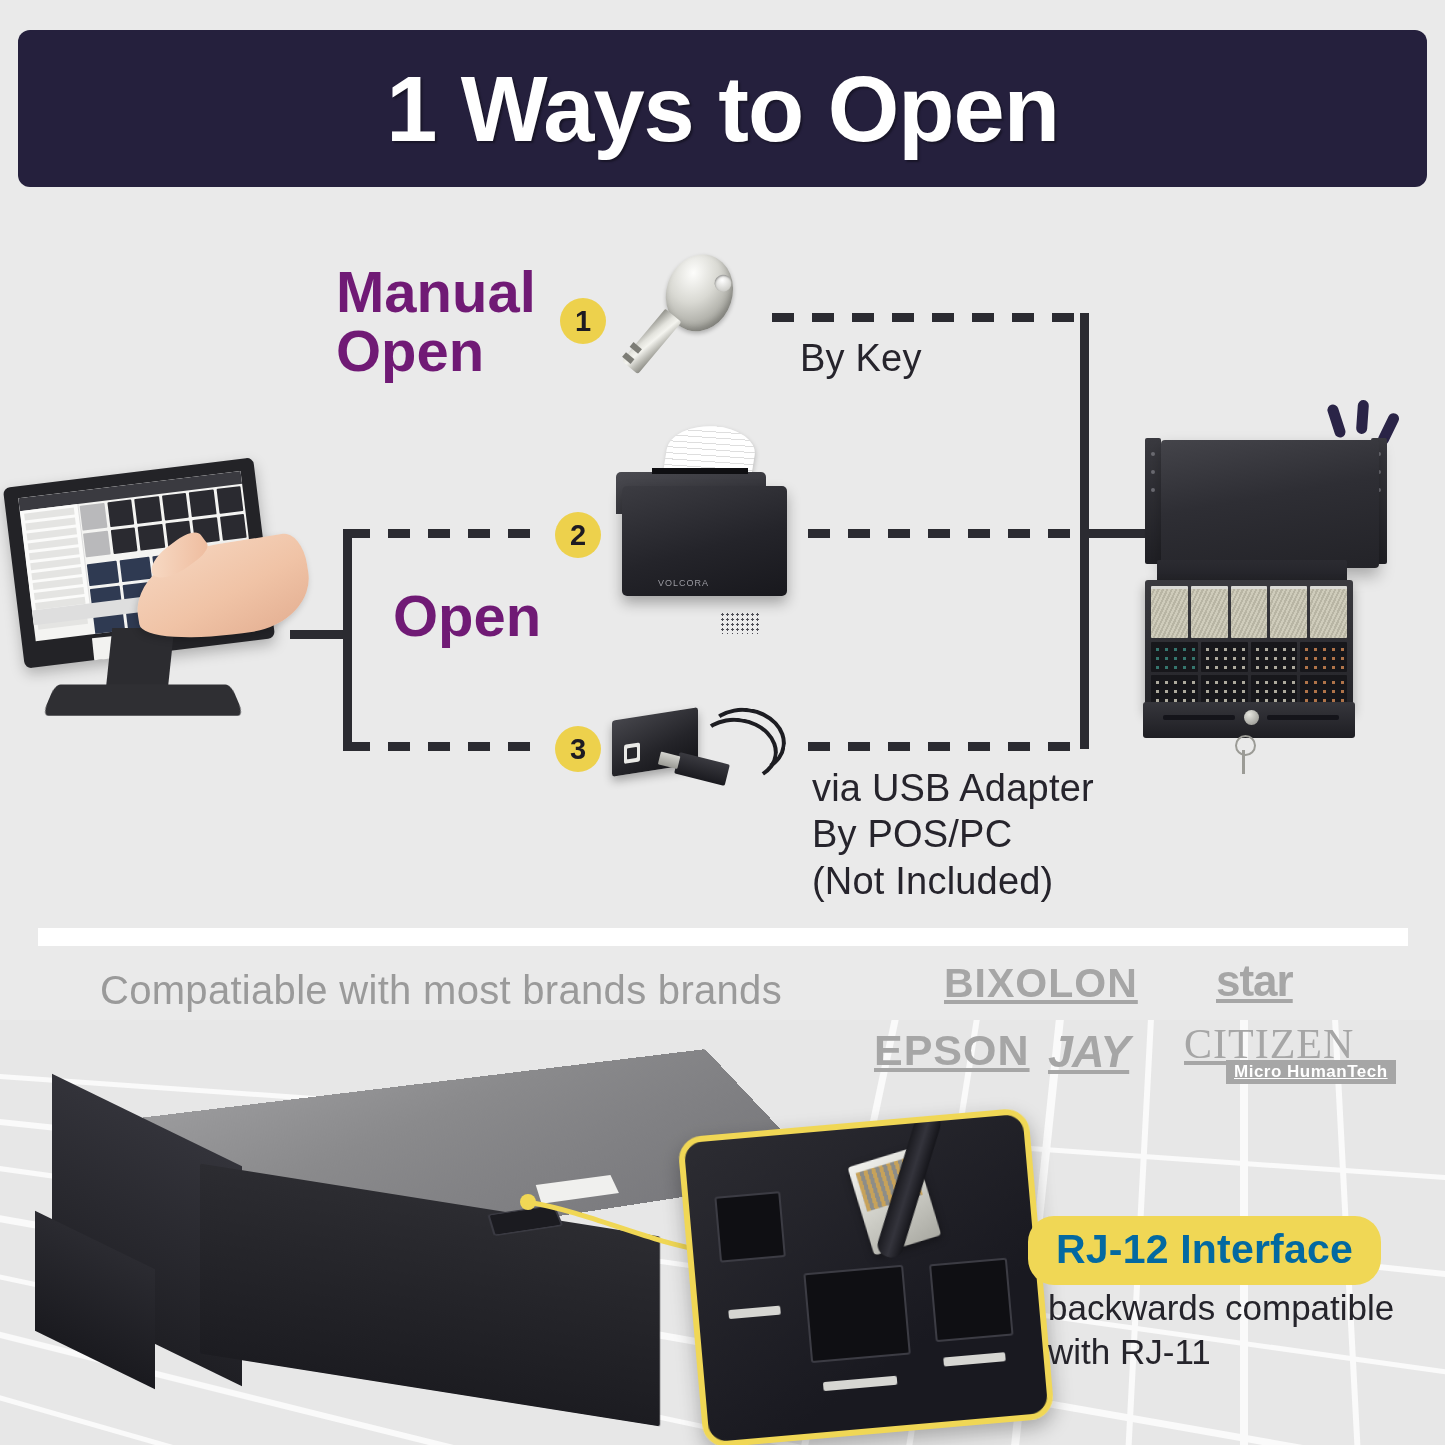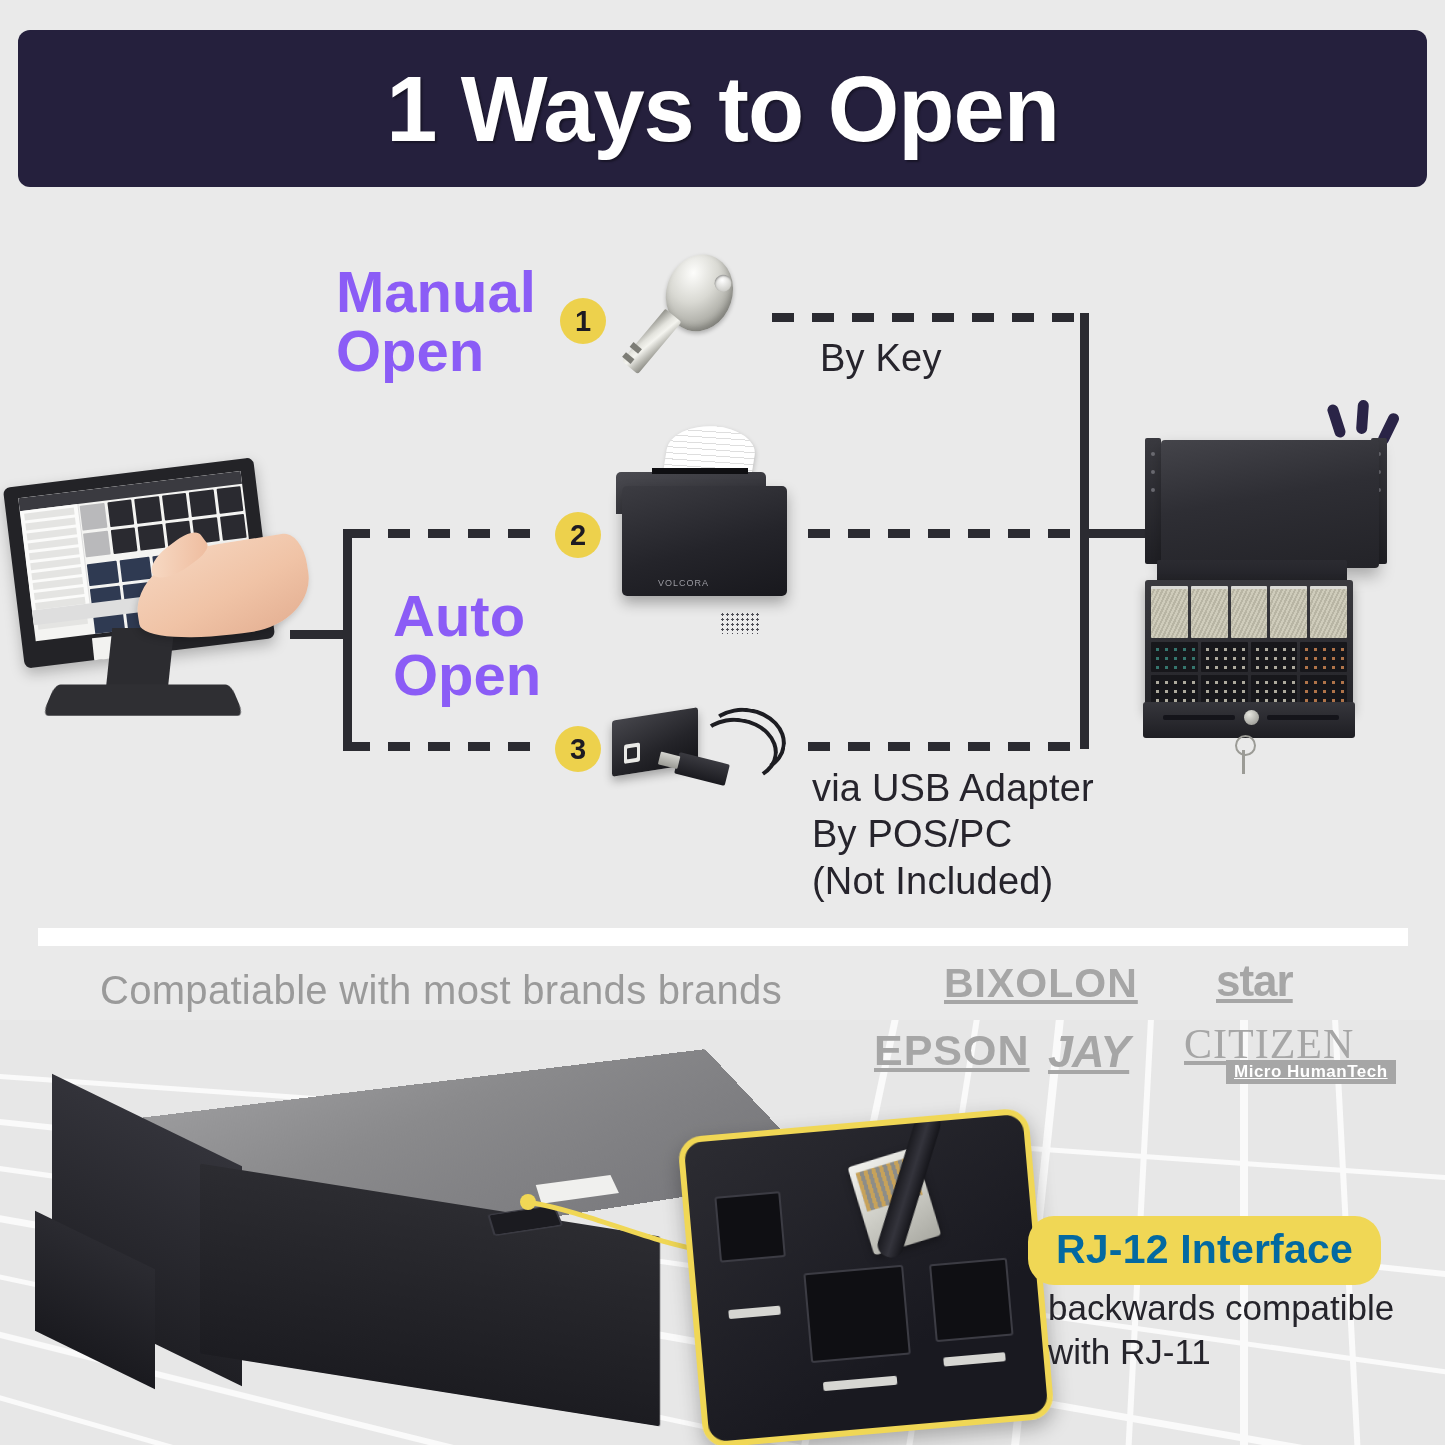--- a/index.html
+++ b/index.html
@@ -33,21 +33,21 @@
     color: #ffffff;
     font-size: 92px;
     font-weight: bold;
     letter-spacing: -1px;
     line-height: 1;
     text-shadow: 2px 2px 2px rgba(0,0,0,0.35);
   }
 
   
   .bold-navy {
-    color: #8b5cf6;
+    color: #701a75;
     font-weight: bold;
     line-height: 1.02;
   }
   .label-text {
     color: #26242c;
     font-size: 38px;
     line-height: 1.22;
     font-weight: 300;
     letter-spacing: 0.2px;
   }
@@ -441,32 +441,31 @@
   <div id="key-art">
     <div id="key-head">
       <div id="key-hole"></div>
     </div>
     <div id="key-shaft"></div>
     <div class="key-tooth" style="left:14px; top:108px; width:11px; height:6px; transform:rotate(22deg);"></div>
     <div class="key-tooth" style="left:10px; top:120px; width:11px; height:6px; transform:rotate(22deg);"></div>
   </div>
 
   <div class="dashline" style="left:772px; top:313px; width:310px;"></div>
-  <div class="label-text" style="position:absolute; left:800px; top:335px;margin-left:20px;">
+  <div class="label-text" style="position:absolute; left:800px; top:335px;">
     <div>By Key</div>
   </div>
 
   <div class="solidline-h" style="left:290px; top:630px; width:60px;"></div>
   <div class="solidline-v" style="left:343px; top:529px; height:222px;"></div>
 
   <div class="dashline" style="left:348px; top:529px; width:200px;"></div>
   <div class="dashline" style="left:348px; top:742px; width:200px;"></div>
 
   <div class="bold-navy" style="position:absolute; left:393px; top:586px; font-size:58px;">
-    <div>Auto</div>
     <div>Open</div>
   </div>
 
   <div class="step-badge" style="left:555px; top:512px;">
     <span>2</span>
   </div>
 
   <div id="printer-art">
     <div id="receipt-paper"></div>
     <div id="printer-top">

